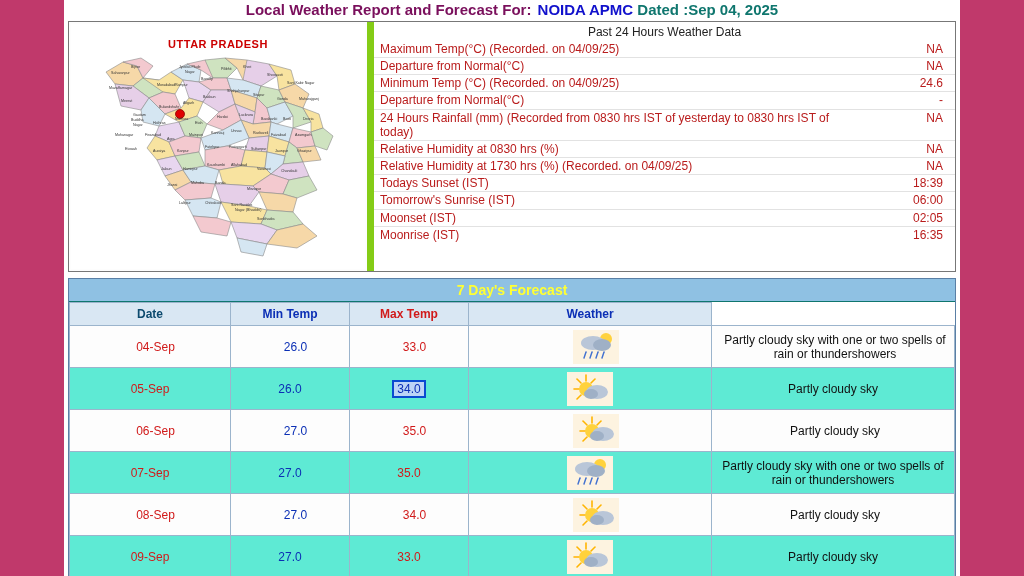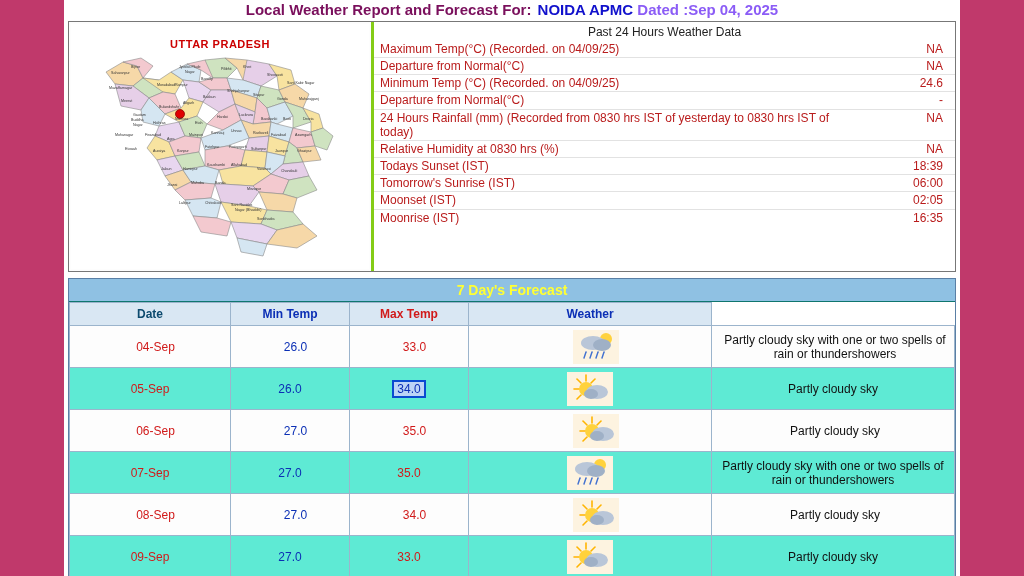--- a/index.html
+++ b/index.html
@@ -28,32 +28,32 @@
     font-size: 15px;
     font-weight: bold;
     color: #7a0f5c;
     white-space: nowrap;
   }
   .title-bar .station {
     color: #1111cc;
     margin-left: 2px;
   }
   .title-bar .dated {
-    color: #8b5cf6;
+    color: #0f766e;
   }
   .top-section {
     display: flex;
     border: 1px solid #777;
     margin: 0 4px 0 4px;
     box-sizing: border-box;
     background: #ffffff;
   }
   .map-cell {
     width: 305px;
-    border-right: 3px solid #84cc16;
+    border-right: 7px solid #84cc16;
     position: relative;
     background: #fdfdfd;
     padding: 2px;
     box-sizing: border-box;
   }
   .map-title {
     position: absolute;
     top: 16px;
     left: 50%;
     transform: translateX(-50%);
@@ -333,20 +333,24 @@
           </tr>
           <tr class="sep">
             <td>24 Hours Rainfall (mm) (Recorded from 0830 hrs IST of yesterday to 0830 hrs IST of today)</td>
             <td class="val">NA</td>
           </tr>
           <tr class="sep">
             <td>Relative Humidity at 0830 hrs (%)</td>
             <td class="val">NA</td>
           </tr>
           <tr class="sep">
+            <td>Relative Humidity at 1730 hrs (%) (Recorded. on 04/09/25)</td>
+            <td class="val">NA</td>
+          </tr>
+          <tr class="sep">
             <td>Todays Sunset (IST)</td>
             <td class="val">18:39</td>
           </tr>
           <tr class="sep">
             <td>Tomorrow's Sunrise (IST)</td>
             <td class="val">06:00</td>
           </tr>
           <tr class="sep">
             <td>Moonset (IST)</td>
             <td class="val">02:05</td>

